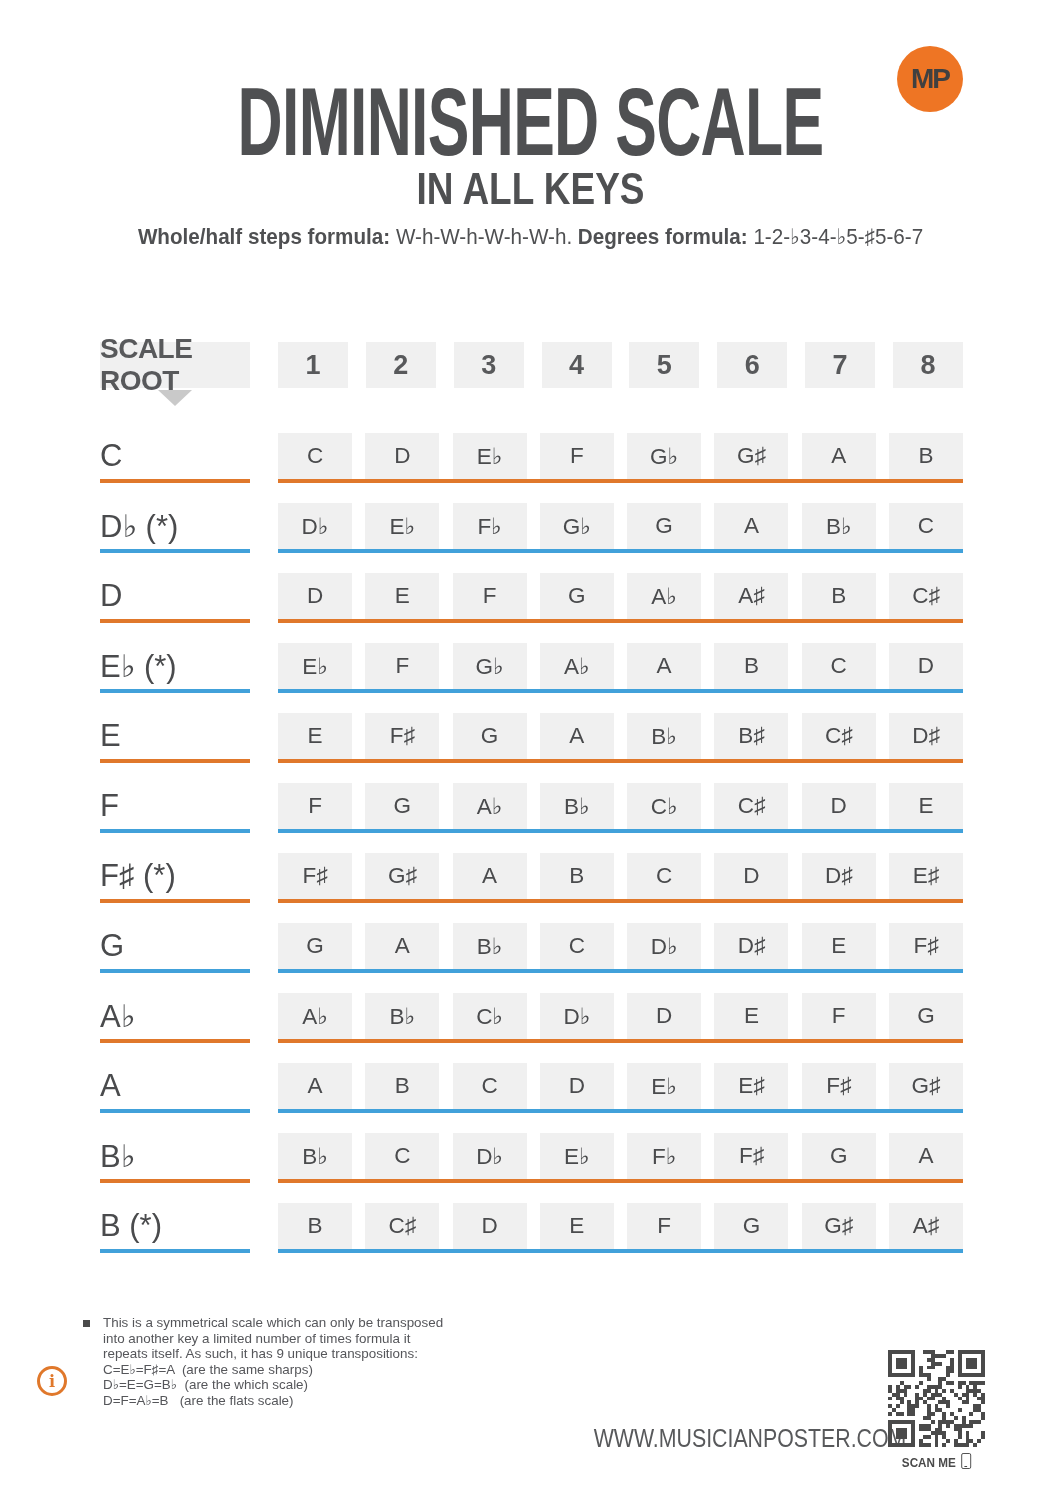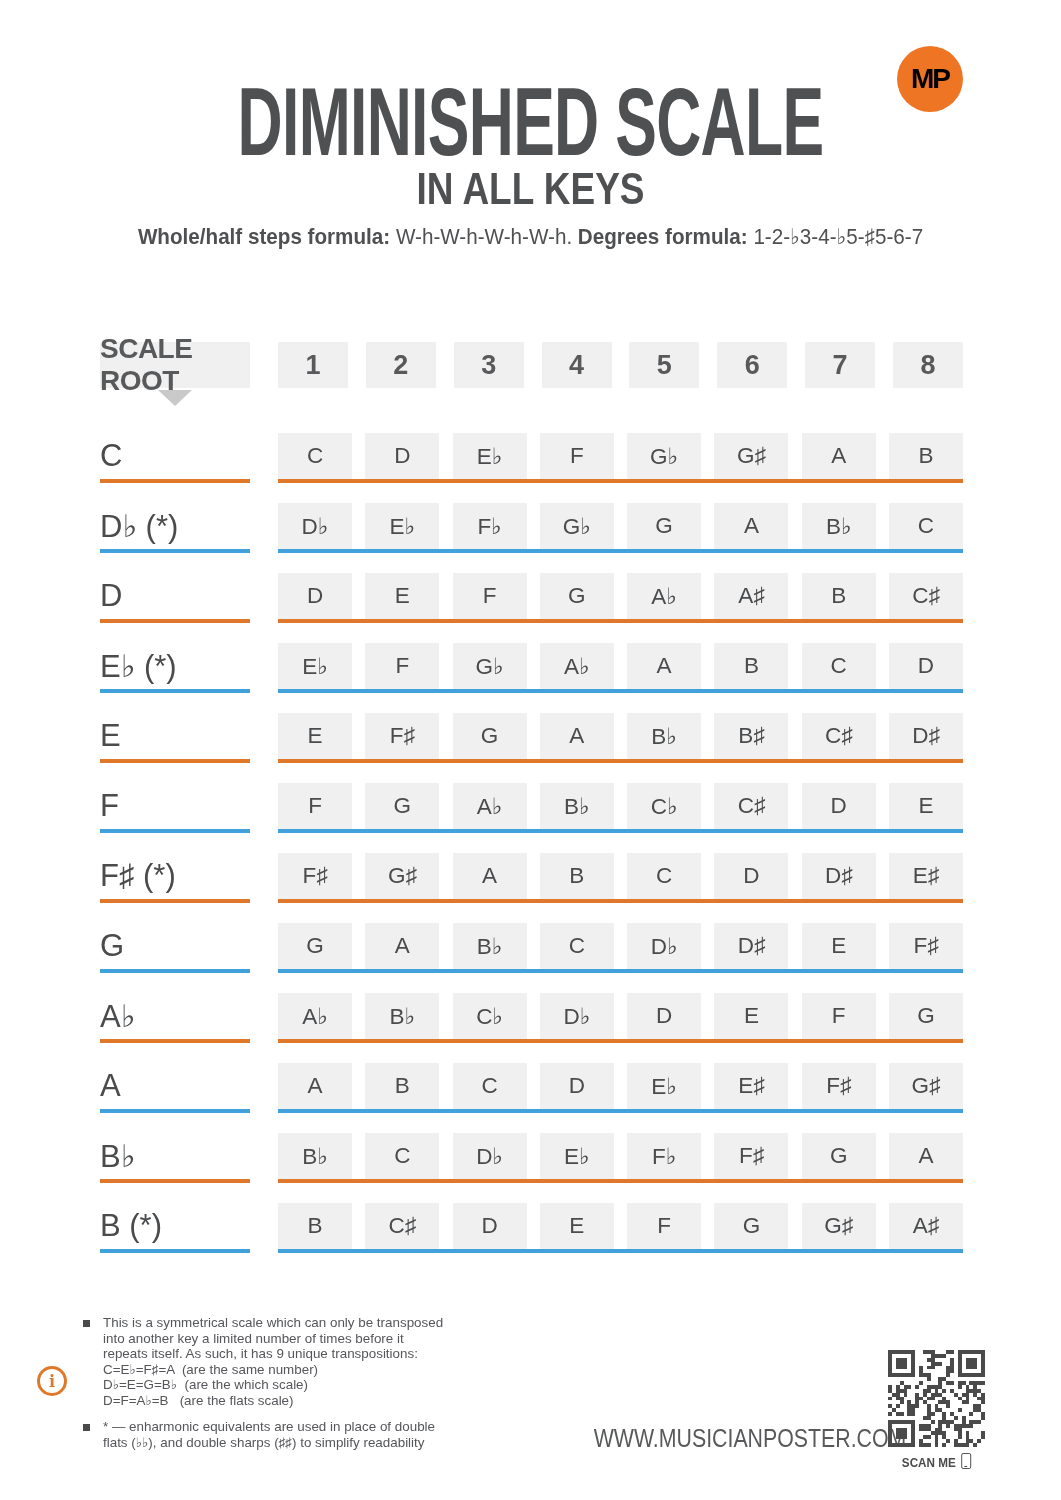--- a/index.html
+++ b/index.html
@@ -2,21 +2,21 @@
 <html style="--orange: #E0782B; --blue: #41A1DA; --logo: #EE7524; --dark: #4F5052; --mid: #58595B; --cellbg: #F0F0F0;"><head>
 <meta charset="utf-8">
 <style>
   html,body{margin:0;padding:0;background:#fff;}
   .poster{position:relative;width:1061px;height:1500px;background:#ffffff;overflow:hidden;
           font-family:"Liberation Sans","DejaVu Sans",sans-serif;}
 
   
   .logo{position:absolute;left:897px;top:46px;width:66px;height:66px;border-radius:50%;
         background:var(--logo);display:flex;align-items:center;justify-content:center;
-        color:#000000;font-weight:bold;font-size:28px;letter-spacing:-2px;}
+        color:#404040;font-weight:bold;font-size:28px;letter-spacing:-2px;}
   .title{position:absolute;left:0;top:74px;width:100%;margin:0;text-align:center;
          font-size:96px;line-height:96px;font-weight:bold;color:var(--dark);
          transform:scaleX(.65);letter-spacing:-1px;white-space:nowrap;}
   .subtitle{position:absolute;left:0;top:167px;width:100%;text-align:center;
             font-size:44px;line-height:44px;font-weight:bold;color:var(--dark);
             transform:scaleX(.84);white-space:nowrap;}
   .formula{position:absolute;left:0;top:222px;width:100%;text-align:center;
            font-size:21.5px;line-height:30px;color:var(--dark);transform:scaleX(.96);white-space:nowrap;}
   .formula .b{font-weight:bold;}
 
@@ -255,35 +255,28 @@
     </div>
 
   <div class="info-icon">
     <span>i</span>
   </div>
 
   <div class="note-block" style="top:1315px;">
     <div class="sq"></div>
     <div class="note-lines" id="note0">
         <div>This is a symmetrical scale which can only be transposed</div>
-        <div>into another key a limited number of times before it</div>
+        <div>into another key a limited number of times formula it</div>
         <div>repeats itself. As such, it has 9 unique transpositions:</div>
-        <div>C=E♭=F♯=A  (are the same number)</div>
+        <div>C=E♭=F♯=A  (are the same sharps)</div>
         <div>D♭=E=G=B♭  (are the which scale)</div>
         <div>D=F=A♭=B   (are the flats scale)</div>
       </div>
   </div>
 
-  <div class="note-block" style="top:1419px;">
-    <div class="sq"></div>
-    <div class="note-lines" id="note1">
-        <div>* — enharmonic equivalents are used in place of double</div>
-        <div>flats (♭♭), and double sharps (♯♯) to simplify readability</div>
-      </div>
-  </div>
 
   <div class="website">WWW.MUSICIANPOSTER.COM</div>
 
   <svg class="qr" id="qr" viewBox="0 0 97 97" shape-rendering="crispEdges">
       <rect x="0.00" y="0.00" width="3.88" height="3.88"></rect>
       <rect x="3.88" y="0.00" width="3.88" height="3.88"></rect>
       <rect x="7.76" y="0.00" width="3.88" height="3.88"></rect>
       <rect x="11.64" y="0.00" width="3.88" height="3.88"></rect>
       <rect x="15.52" y="0.00" width="3.88" height="3.88"></rect>
       <rect x="19.40" y="0.00" width="3.88" height="3.88"></rect>

